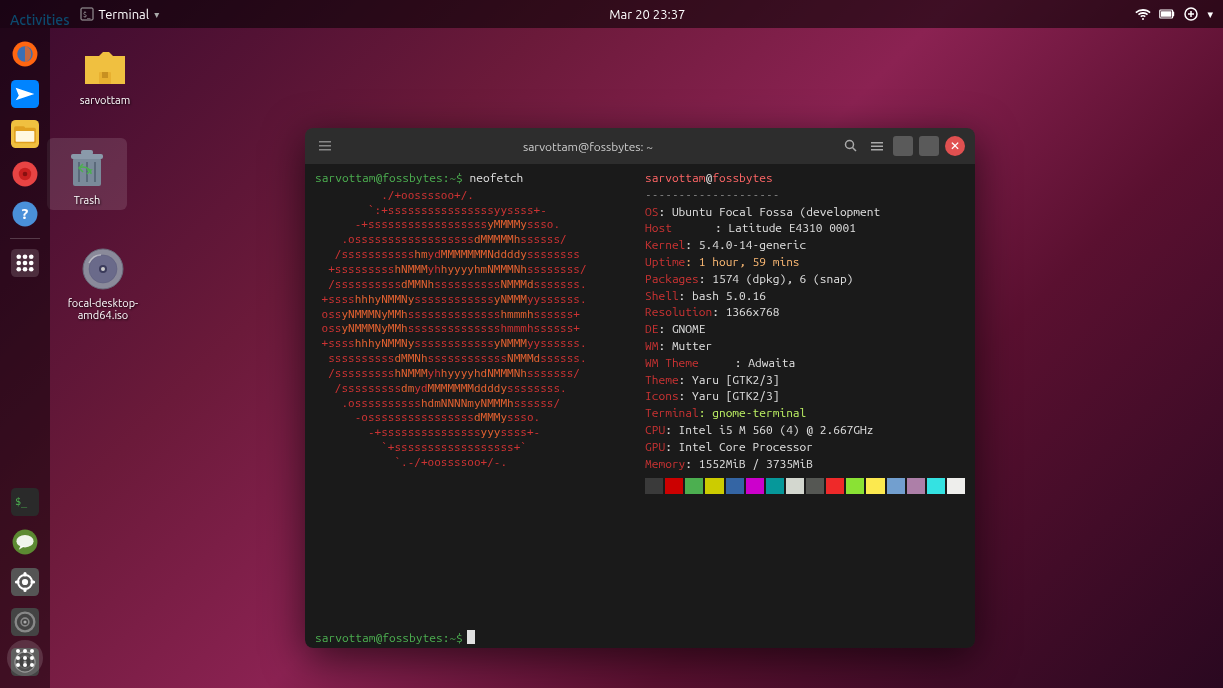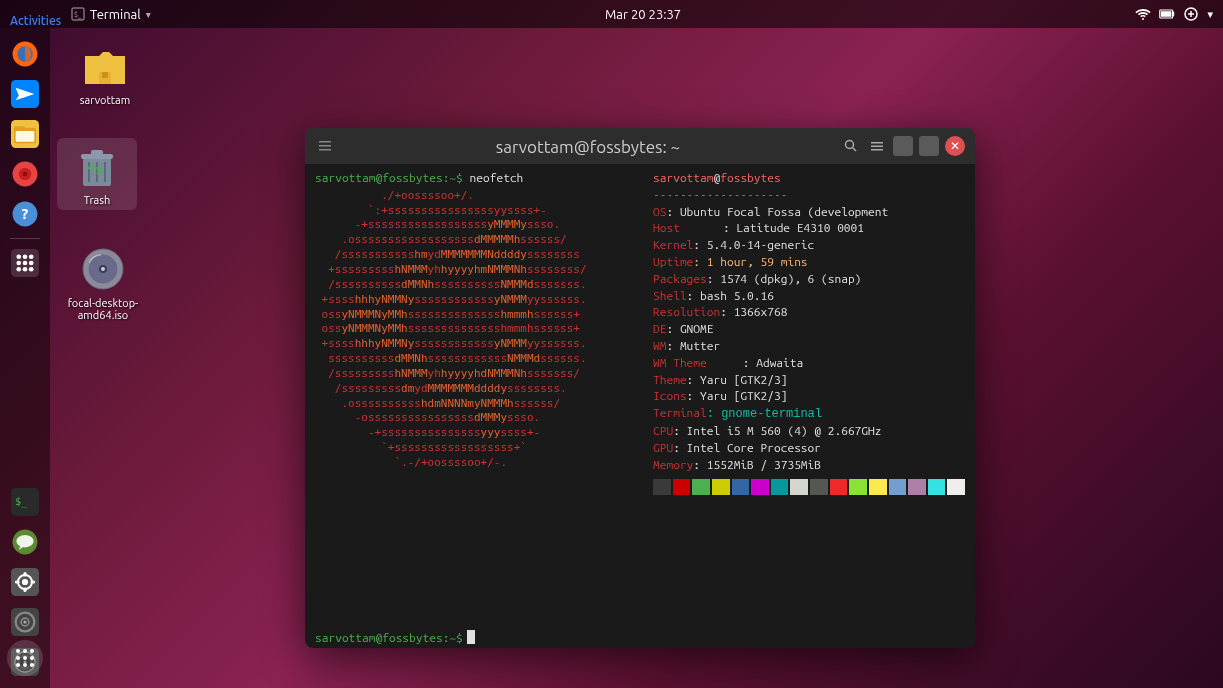--- a/index.html
+++ b/index.html
@@ -19,22 +19,22 @@
       height: 28px;
       background: rgba(0,0,0,0.55);
       display: flex;
       align-items: center;
       justify-content: space-between;
       padding: 0 10px;
       z-index: 100;
     }
     .topbar-left { display: flex; align-items: center; gap: 10px; }
     .topbar-activities {
-      color: #3b82f6;
-      font-size: 12px;
+      color: #0c4a6e;
+      font-size: 14px;
       font-weight: 500;
       cursor: pointer;
       margin-top: 12px;
     }
     .topbar-terminal {
       color: white;
       font-size: 13px;
       display: flex;
       align-items: center;
       gap: 5px;
@@ -125,21 +125,21 @@
       flex-shrink: 0;
     }
     .terminal-titlebar-left { display: flex; align-items: center; gap: 8px; }
     .terminal-titlebar-left .menu-icon {
       width: 20px; height: 20px;
       display: flex; align-items: center; justify-content: center;
       color: #aaa;
     }
     .terminal-titlebar-title {
       color: #ccc;
-      font-size: 17px;
+      font-size: 12px;
       flex: 1;
       text-align: center;
     }
     .terminal-titlebar-controls {
       display: flex; align-items: center; gap: 6px;
     }
     .title-btn {
       width: 20px; height: 20px;
       border-radius: 50%;
       border: none;
@@ -163,21 +163,21 @@
     }
     .terminal-content {
       flex: 1;
       padding: 6px 10px;
       font-family: 'Ubuntu Mono', 'Courier New', monospace;
       font-size: 12px;
       line-height: 1.4;
       color: #ccc;
       overflow: hidden;
       display: flex;
-      gap: 8px;
+      gap: 0;
     }
     .terminal-left-col {
       flex: 0 0 320px;
       overflow: hidden;
     }
     .terminal-right-col {
       flex: 1;
       padding-left: 10px;
       overflow: hidden;
     }
@@ -365,21 +365,21 @@
       <rect x="4" y="14" width="40" height="28" rx="3" fill="#e8b030"></rect>
       <path d="M4 20 L4 14 L18 14 L22 10 L28 10 L32 14 L44 14 L44 20 Z" fill="#f0c040"></path>
       <rect x="4" y="20" width="40" height="22" rx="0" fill="#f0c040"></rect>
       <rect x="18" y="30" width="12" height="12" rx="1" fill="#e8b030"></rect>
       <rect x="21" y="30" width="6" height="6" rx="0" fill="#c89020"></rect>
     </svg>
   </div>
   <span class="icon-label">sarvottam</span>
 </div>
 
-<div class="desktop-icon" style="left:57px; top:138px; background: rgba(255,255,255,0.12); border-radius: 6px; padding: 4px;">
+<div class="desktop-icon" style="left:47px; top:138px; background: rgba(255,255,255,0.12); border-radius: 6px; padding: 4px;">
   <div class="icon-img">
     <svg width="48" height="48" viewBox="0 0 48 48">
       <rect x="10" y="16" width="28" height="28" rx="2" fill="#7a8a9a"></rect>
       <rect x="8" y="12" width="32" height="5" rx="2" fill="#8a9aaa"></rect>
       <rect x="18" y="8" width="12" height="5" rx="2" fill="#8a9aaa"></rect>
       <line x1="16" y1="20" x2="16" y2="40" stroke="#5a6a7a" stroke-width="2"></line>
       <line x1="24" y1="20" x2="24" y2="40" stroke="#5a6a7a" stroke-width="2"></line>
       <line x1="32" y1="20" x2="32" y2="40" stroke="#5a6a7a" stroke-width="2"></line>
 
       <path d="M20 22 L16 26 L20 30" fill="none" stroke="#4caf50" stroke-width="1.5"></path>
@@ -478,21 +478,21 @@
         <div class="info-line"><span class="term-label">Kernel</span><span style="color:#e0e0e0;">: 5.4.0-14-generic</span></div>
         <div class="info-line"><span class="term-label">Uptime</span><span style="color:#fdba74;">: 1 hour, 59 mins</span></div>
         <div class="info-line"><span class="term-label">Packages</span><span style="color:#e0e0e0;">: 1574 (dpkg), 6 (snap)</span></div>
         <div class="info-line"><span class="term-label">Shell</span><span style="color:#e0e0e0;">: bash 5.0.16</span></div>
         <div class="info-line"><span class="term-label">Resolution</span><span style="color:#e0e0e0;">: 1366x768</span></div>
         <div class="info-line"><span class="term-label">DE</span><span style="color:#e0e0e0;">: GNOME</span></div>
         <div class="info-line"><span class="term-label">WM</span><span style="color:#e0e0e0;">: Mutter</span></div>
         <div class="info-line"><span class="term-label">WM Theme</span><span style="color:#e0e0e0;margin-left:36px;">: Adwaita</span></div>
         <div class="info-line"><span class="term-label">Theme</span><span style="color:#e0e0e0;">: Yaru [GTK2/3]</span></div>
         <div class="info-line"><span class="term-label">Icons</span><span style="color:#e0e0e0;">: Yaru [GTK2/3]</span></div>
-        <div class="info-line"><span class="term-label">Terminal</span><span style="color:#14b8a6;font-family:Liberation Mono, monospace;">: gnome-terminal</span></div>
+        <div class="info-line"><span class="term-label">Terminal</span><span style="color:#bef264;">: gnome-terminal</span></div>
         <div class="info-line"><span class="term-label">CPU</span><span style="color:#e0e0e0;">: Intel i5 M 560 (4) @ 2.667GHz</span></div>
         <div class="info-line"><span class="term-label">GPU</span><span style="color:#e0e0e0;">: Intel Core Processor</span></div>
         <div class="info-line"><span class="term-label">Memory</span><span style="color:#e0e0e0;">: 1552MiB / 3735MiB</span></div>
 
         <div class="color-swatches">
           <div class="swatch" style="background:#3a3a3a;"></div>
           <div class="swatch" style="background:#cc0000;"></div>
           <div class="swatch" style="background:#4caf50;"></div>
           <div class="swatch" style="background:#cccc00;"></div>
           <div class="swatch" style="background:#3465a4;"></div>

